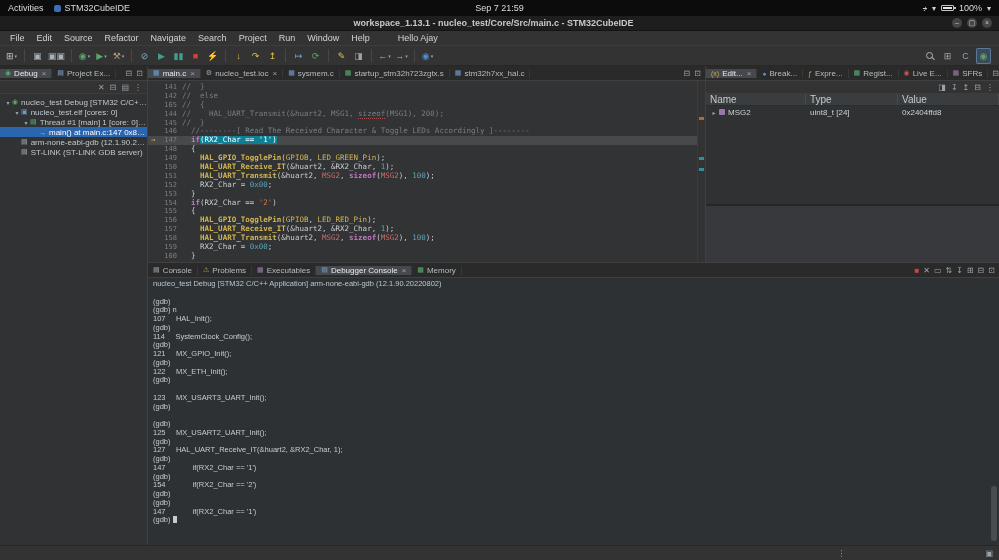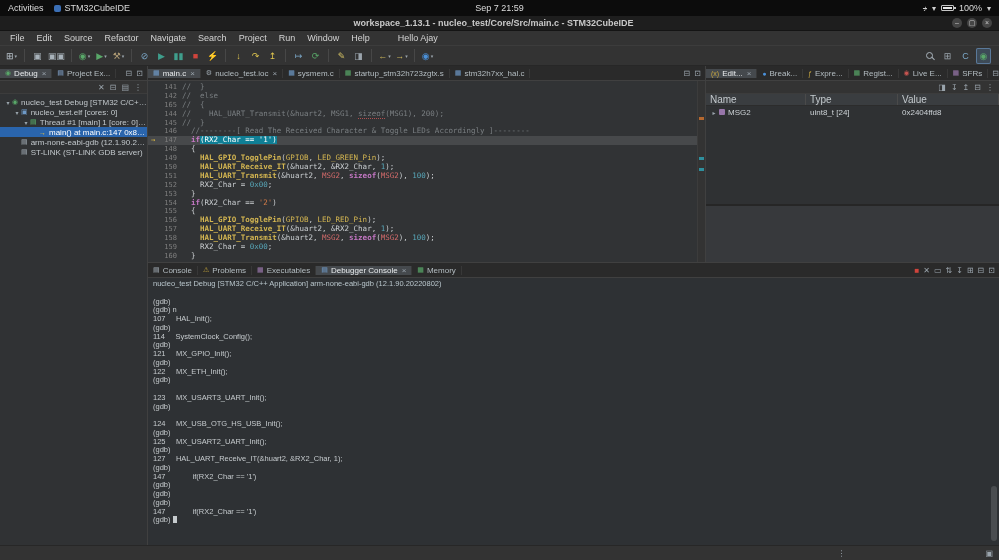--- a/index.html
+++ b/index.html
@@ -469,28 +469,28 @@
             <div class="console-line">114     SystemClock_Config();</div>
             <div class="console-line">(gdb) </div>
             <div class="console-line">121     MX_GPIO_Init();</div>
             <div class="console-line">(gdb) </div>
             <div class="console-line">122     MX_ETH_Init();</div>
             <div class="console-line">(gdb) </div>
             <div class="console-line"></div>
             <div class="console-line">123     MX_USART3_UART_Init();</div>
             <div class="console-line">(gdb) </div>
             <div class="console-line"></div>
-            <div class="console-line">124     MX_USB_OTG_HS_USB_Init();</div>
             <div class="console-line">(gdb) </div>
             <div class="console-line">125     MX_USART2_UART_Init();</div>
             <div class="console-line">(gdb) </div>
             <div class="console-line">127     HAL_UART_Receive_IT(&amp;huart2, &amp;RX2_Char, 1);</div>
             <div class="console-line">(gdb) </div>
             <div class="console-line">147             if(RX2_Char == '1')</div>
             <div class="console-line">(gdb) </div>
+            <div class="console-line">154             if(RX2_Char == '2')</div>
             <div class="console-line">(gdb) </div>
             <div class="console-line">(gdb) </div>
             <div class="console-line">147             if(RX2_Char == '1')</div>
             <div class="console-line">(gdb) <span class="cursor"></span></div>
           </div>
         <div class="vscroll">
             <span class="vthumb"></span>
           </div>
       </div>
     </div>

